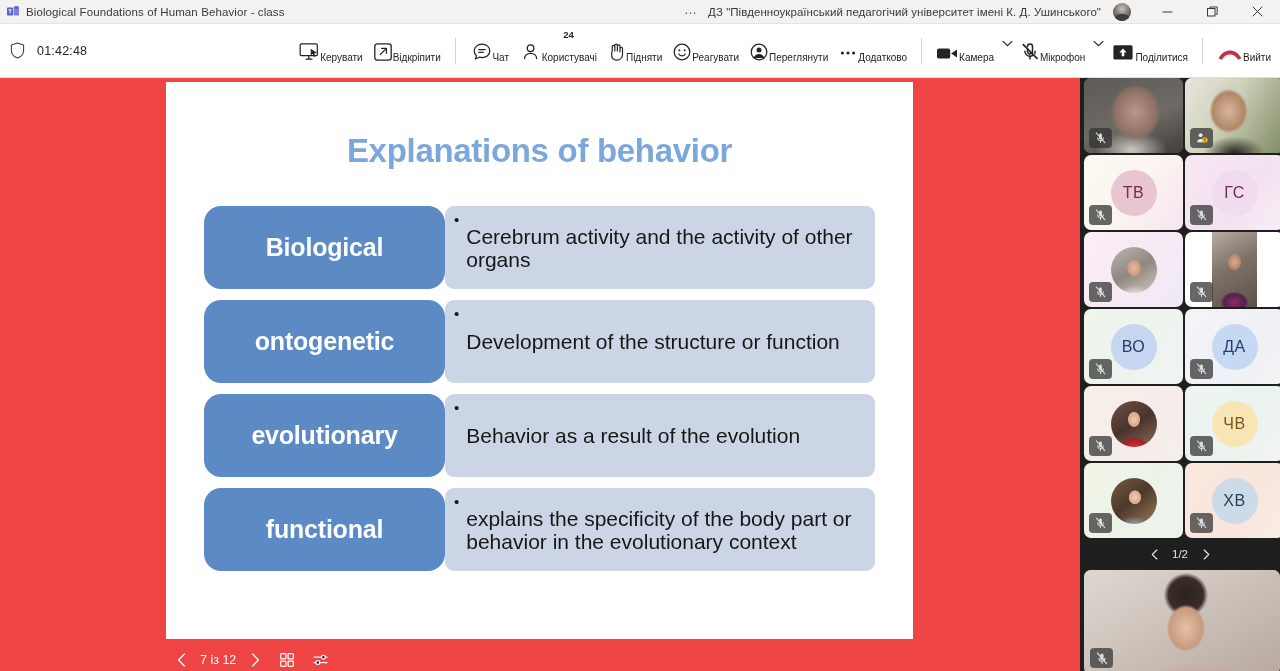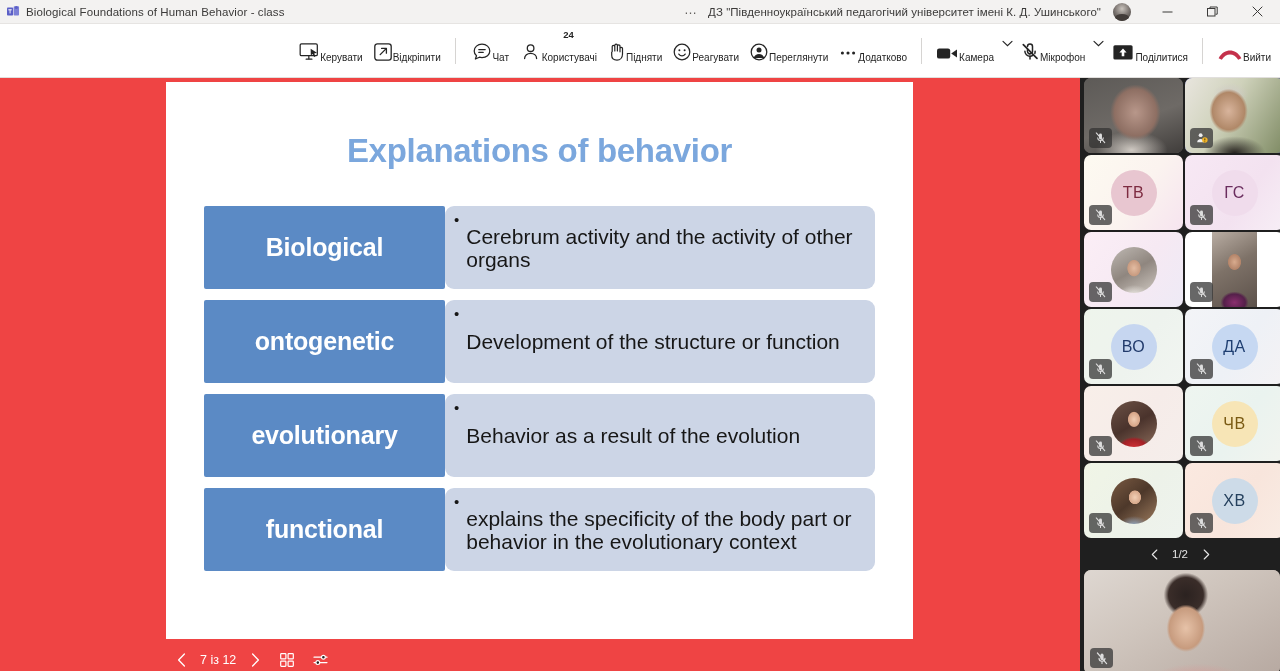--- a/index.html
+++ b/index.html
@@ -95,21 +95,21 @@
     position: absolute; left: 166px; top: 4px; width: 747px; height: 557px;
     background: #ffffff;
   }
   .slide-title {
     text-align: center; color: #7ba7dd; font-weight: bold;
     font-size: 33px; letter-spacing: -.3px; margin-top: 50px;
   }
   .rows { margin: 36px 38px 0 38px; }
   .row { display: flex; align-items: stretch; margin-bottom: 11px; height: 83px; }
   .row-key {
-    width: 241px; flex: 0 0 241px; border-radius: 2px;
+    width: 241px; flex: 0 0 241px; border-radius: 17px;
     background: #5b8ac5;
     color: #ffffff; font-weight: bold; font-size: 25px;
     display: flex; align-items: center; justify-content: center;
     letter-spacing: -.2px;
   }
   .row-val {
     flex: 1 1 auto; border-radius: 9px; background: #ccd5e6;
     display: flex; align-items: center;
     padding: 0 16px 0 9px;
   }
@@ -198,20 +198,28 @@
   </span>
   <span class="win-btn">
     <svg width="11" height="11" viewBox="0 0 11 11">
       <path d="M0.7 0.7 L10.3 10.3 M10.3 0.7 L0.7 10.3" stroke="#3b3a39" stroke-width="1" fill="none"></path>
     </svg>
   </span>
 </div>
 
 <div class="toolbar">
 
+  <div class="tl-left">
+    <span class="shield">
+      <svg width="15" height="17" viewBox="0 0 15 17">
+        <path d="M7.5 1 L13.6 3.1 V8.2 C13.6 12 10.8 14.9 7.5 16 C4.2 14.9 1.4 12 1.4 8.2 V3.1 Z" fill="none" stroke="#424242" stroke-width="1.1" stroke-linejoin="round"></path>
+      </svg>
+    </span>
+    <span class="timer">01:42:48</span>
+  </div>
 
   <div class="tl-center">
 
     <div class="tl-item">
       <span class="ico">
         <svg width="21" height="20" viewBox="0 0 22 21">
           <rect x="1.2" y="2" width="18" height="12.4" rx="1.4" fill="none" stroke="#242424" stroke-width="1.3"></rect>
           <path d="M7.5 18h6" stroke="#242424" stroke-width="1.3" stroke-linecap="round"></path>
           <path d="M10.3 14.4v3.6" stroke="#242424" stroke-width="1.3"></path>
           <path d="M12.2 7.2 L18.8 11.4 L15.9 12 L17.3 15 L15.8 15.7 L14.4 12.7 L12.4 14.3 Z" fill="#242424"></path>

